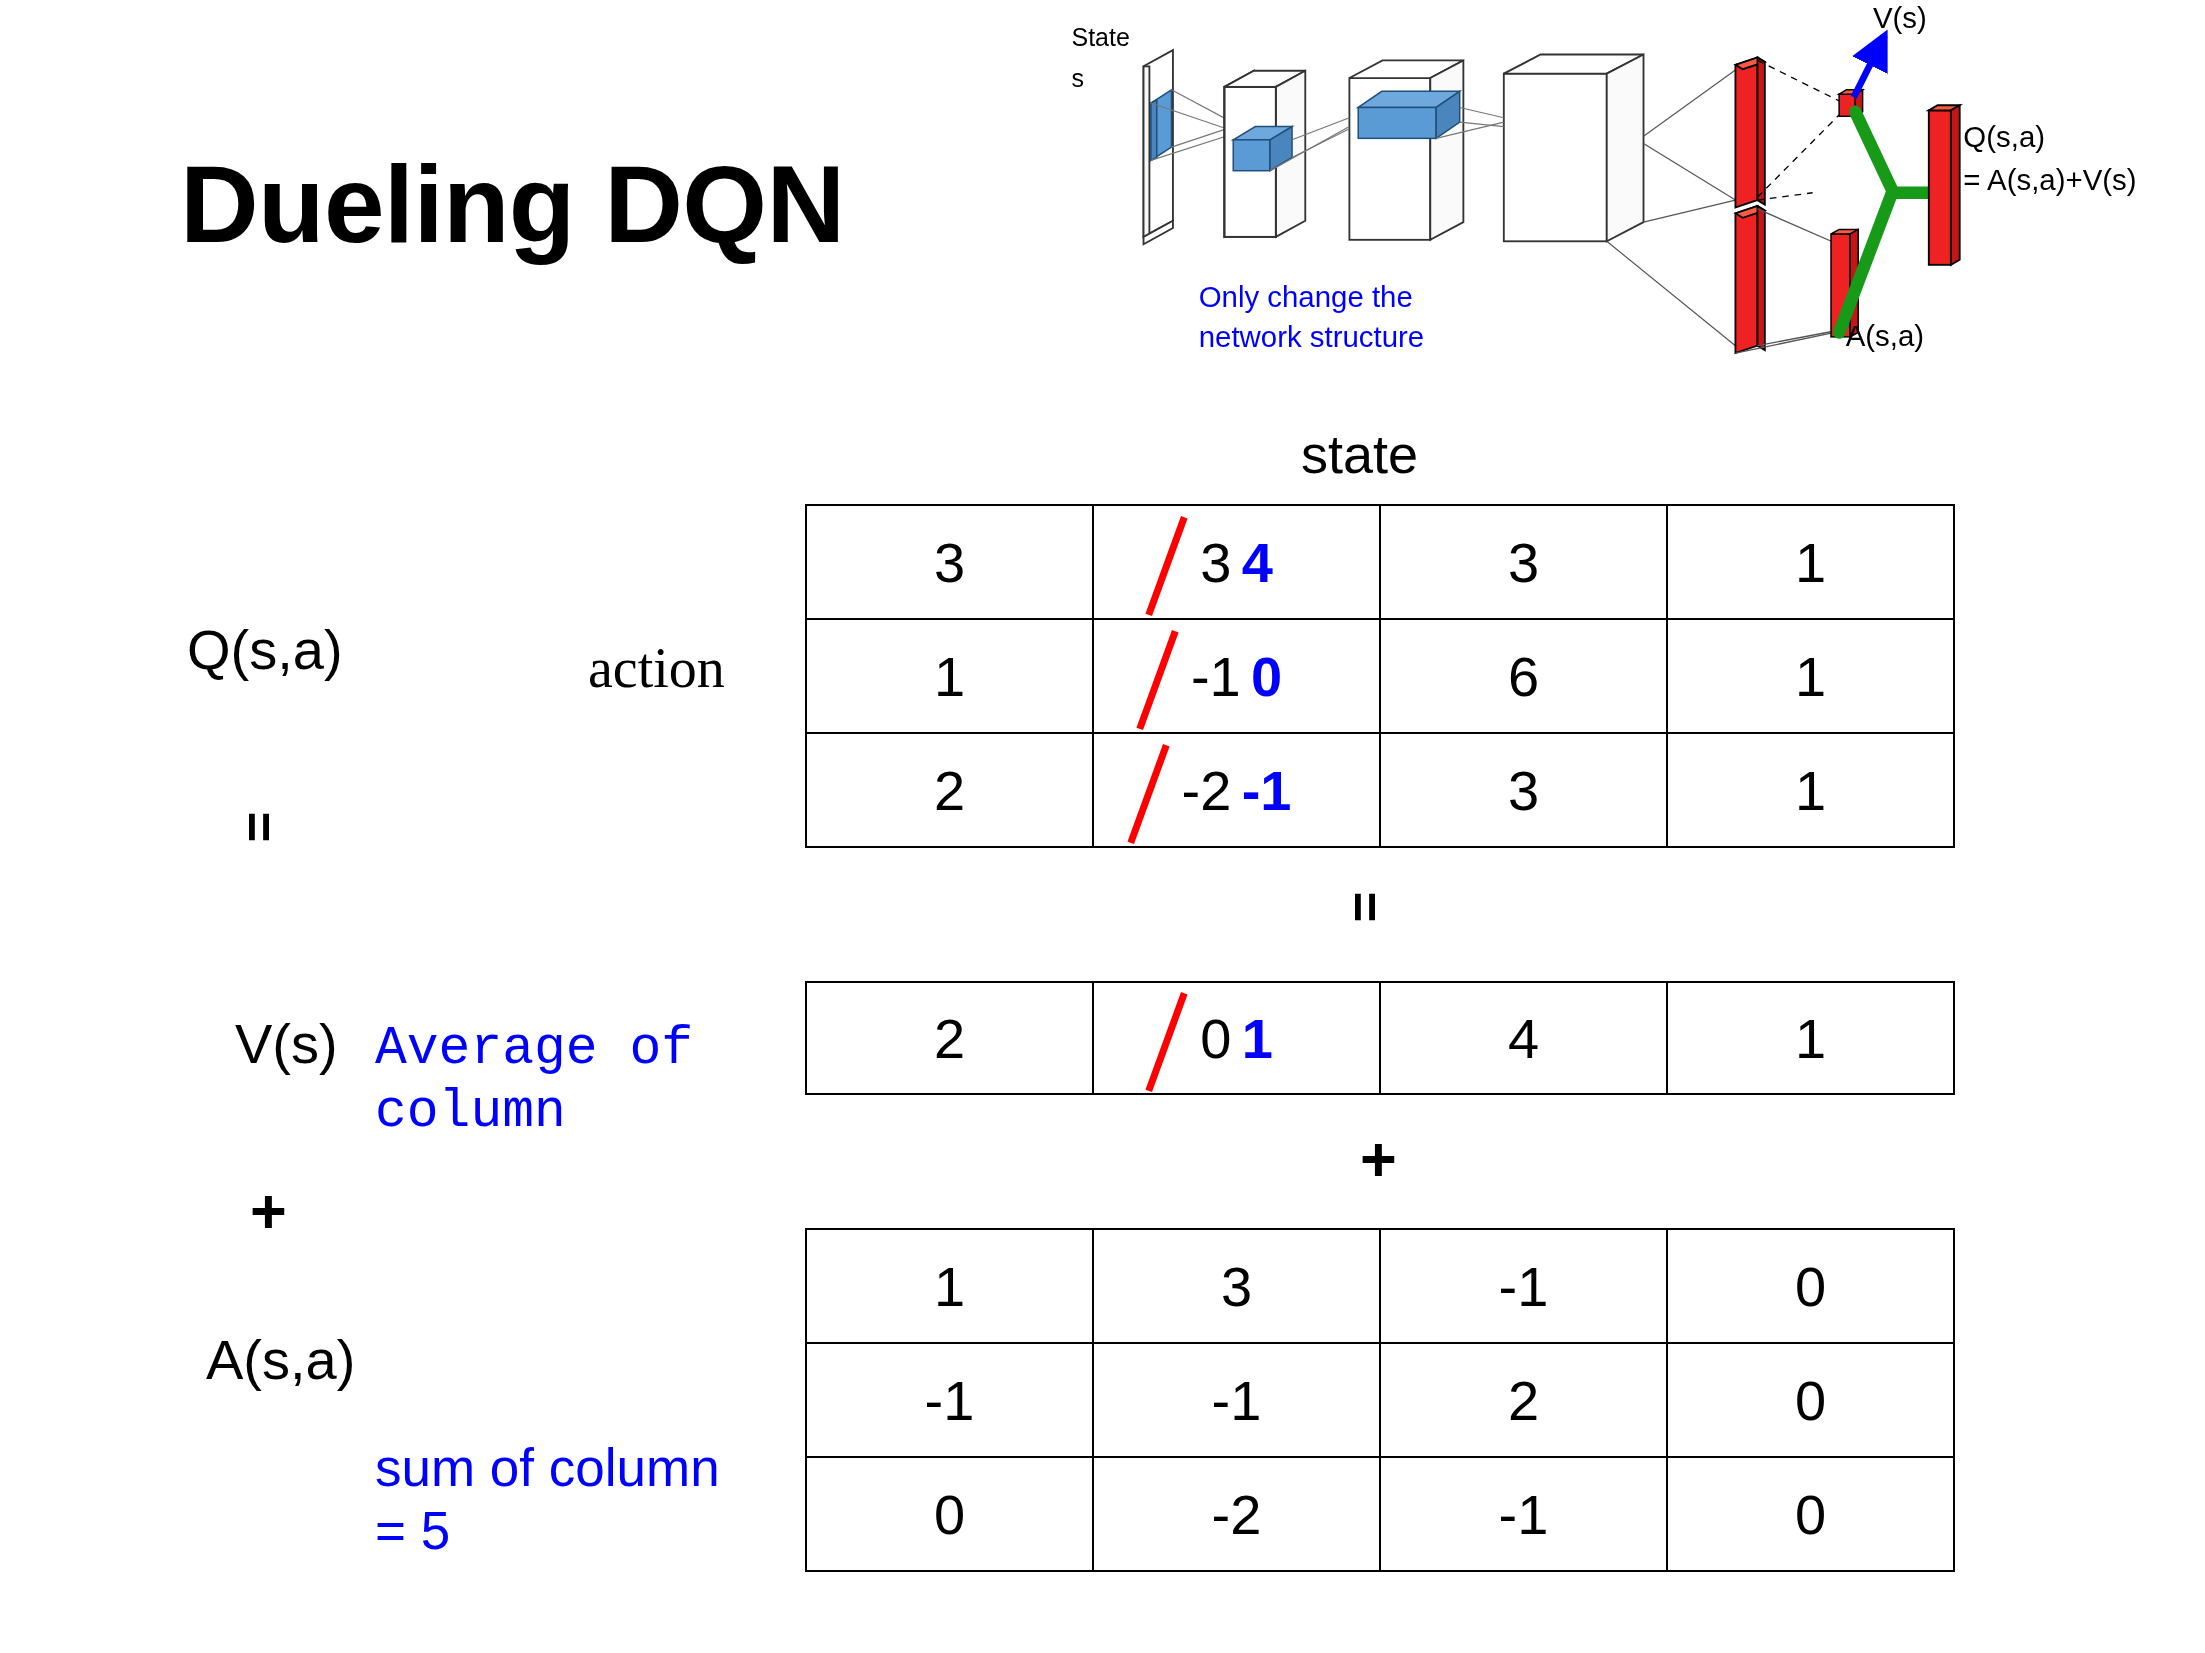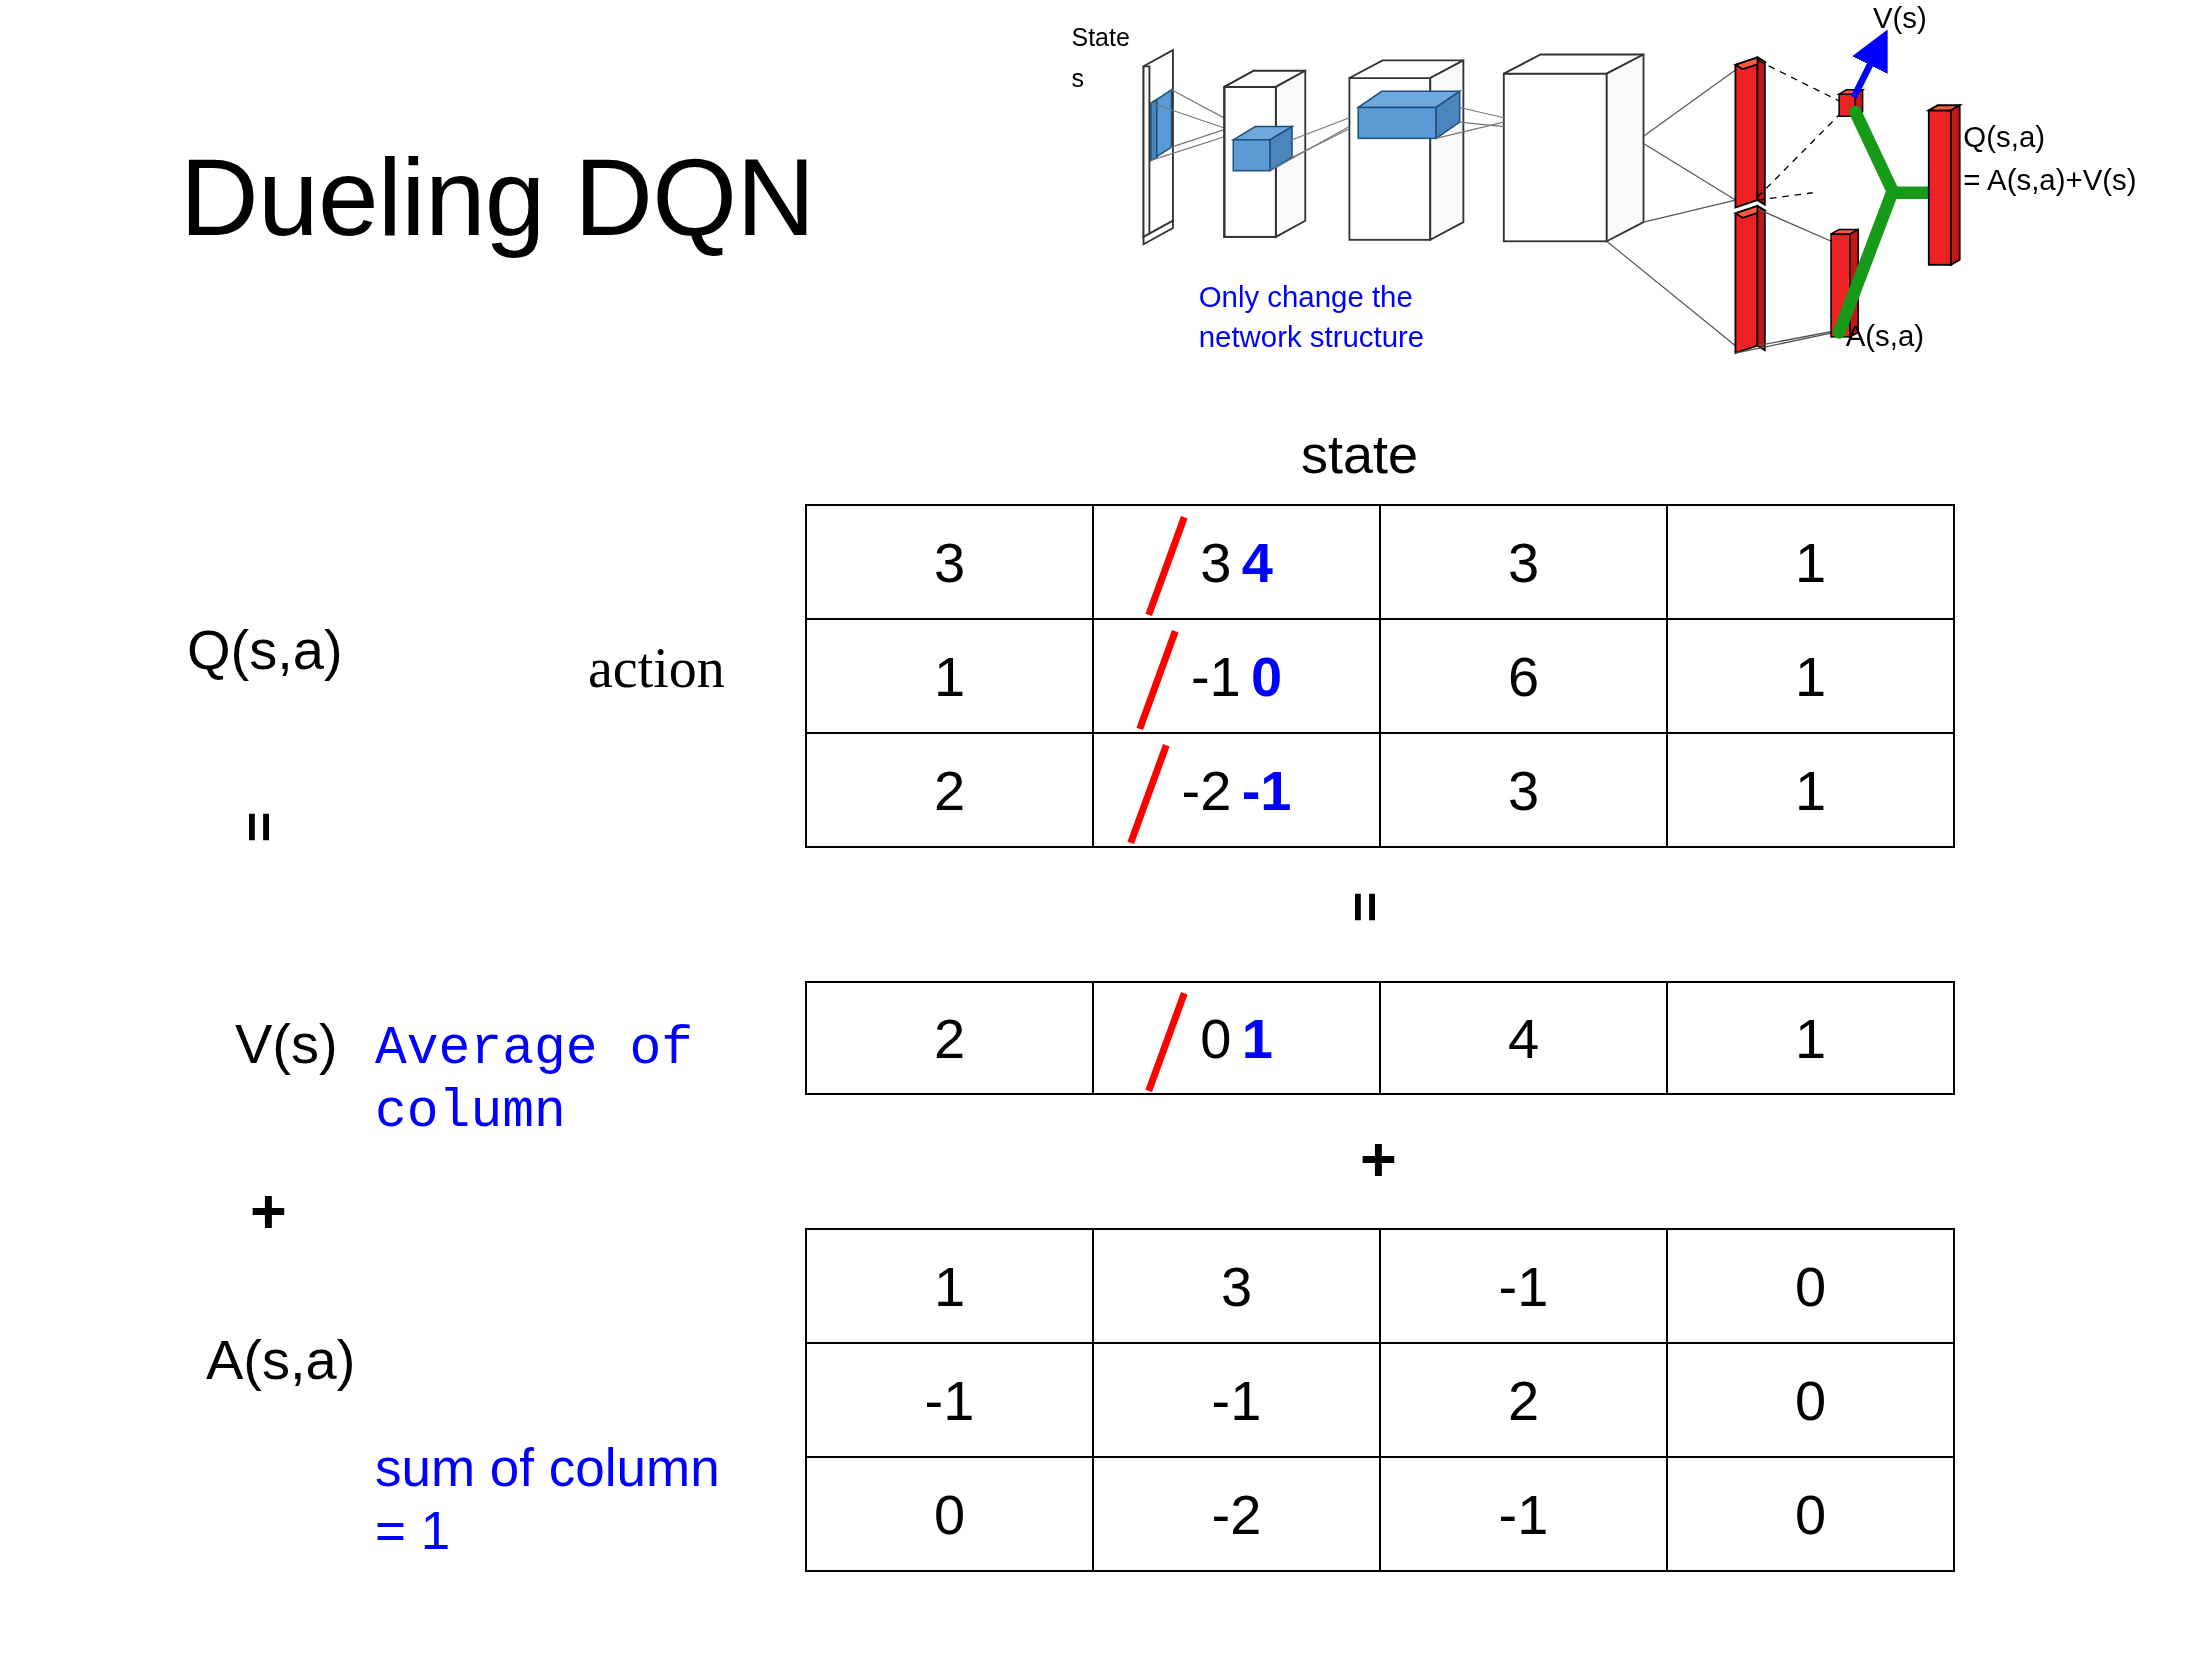--- a/index.html
+++ b/index.html
@@ -14,24 +14,24 @@
     position: relative;
     overflow: hidden;
     font-family: "Liberation Sans", sans-serif;
     color: #000000;
   }
 
   
   #slide-title {
     position: absolute;
     left: 180px;
-    top: 140px;
+    top: 147px;
     font-size: 109px;
     line-height: 1.05;
-    font-weight: 400;
+    font-weight: 700;
     letter-spacing: -0.7px;
     white-space: nowrap;
   }
 
   
   #network-figure {
     position: absolute;
     left: 1070px;
     top: 0px;
     width: 1136px;
@@ -299,21 +299,21 @@
   </svg>
 </div>
 
 <div class="lbl lbl-black" id="label-state">state</div>
 <div class="lbl lbl-black" id="label-action">action</div>
 <div class="lbl lbl-black" id="label-qsa">Q(s,a)</div>
 <div class="lbl lbl-black" id="label-vs">V(s)</div>
 <div class="lbl lbl-black" id="label-asa">A(s,a)</div>
 
 <div class="lbl lbl-blue" id="label-average-of-column">Average of column</div>
-<div class="lbl lbl-blue" id="label-sum-of-column">sum of column = 1</div>
+<div class="lbl lbl-blue" id="label-sum-of-column">sum of column = 5</div>
 
 <div class="op-eq" id="op-eq-left">=</div>
 <div class="op-eq" id="op-eq-center">=</div>
 <div class="op-plus" id="op-plus-left">+</div>
 <div class="op-plus" id="op-plus-center">+</div>
 
 <table class="matrix" id="table-q">
   <tbody>
       <tr>
     <td>3</td>

